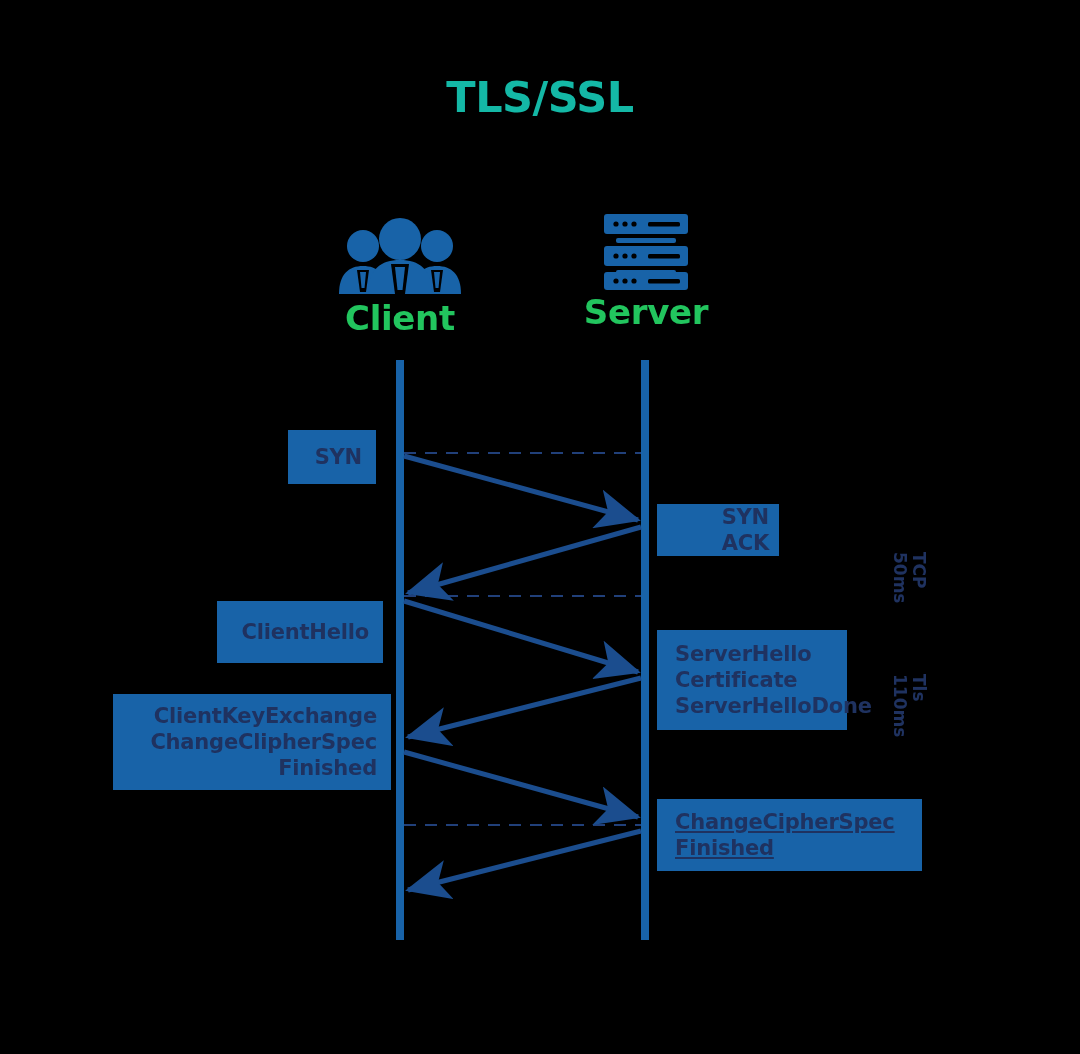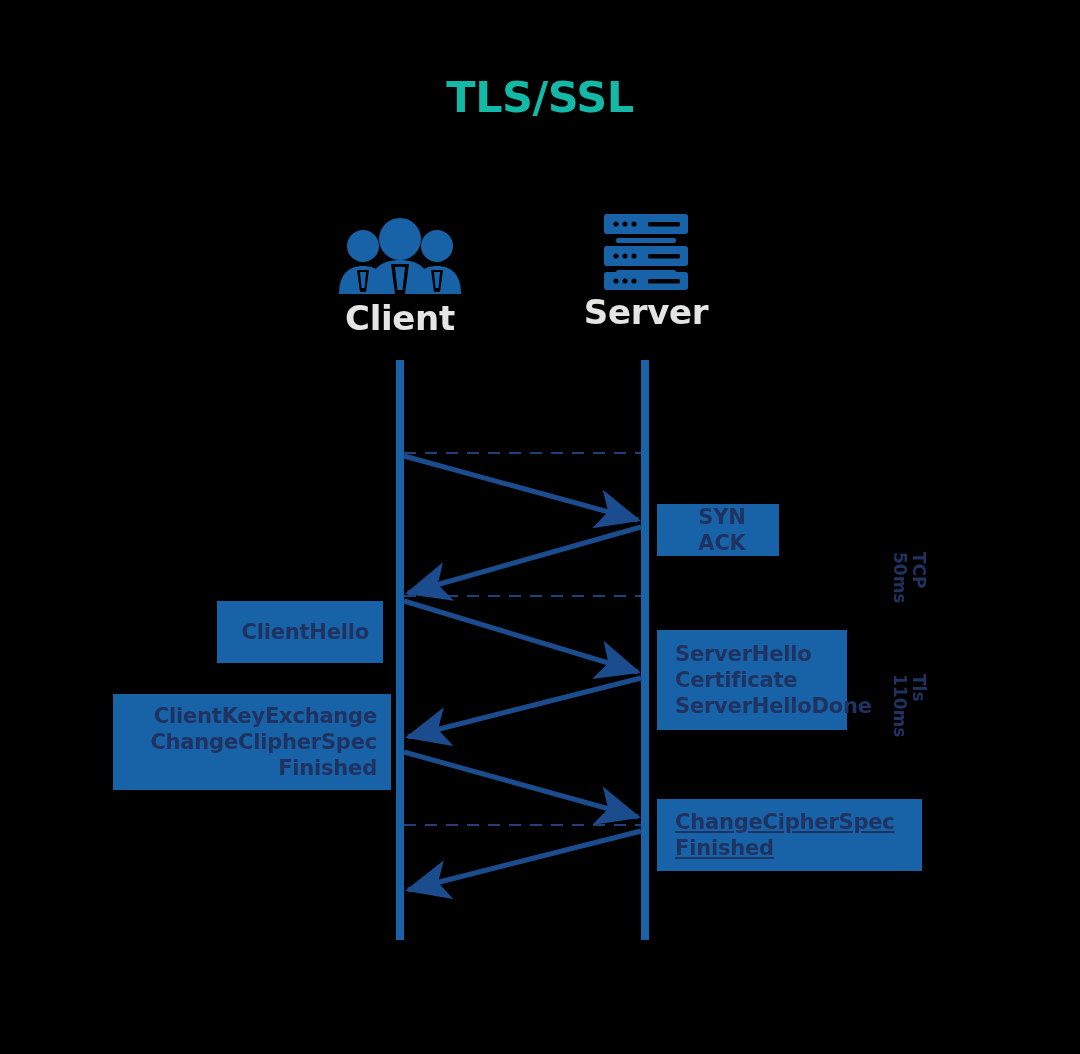--- a/index.html
+++ b/index.html
@@ -37,21 +37,21 @@
   }
 
   
   .actor {
     position: absolute;
     text-align: center;
   }
   .actor-label {
     font-size: 34px;
     font-weight: 700;
-    color: #e5e5e5;
+    color: #22c55e;
     letter-spacing: -0.3px;
     margin-top: 4px;
   }
   #actor-client { left: 290px; top: 218px; width: 220px; }
   #actor-server { left: 540px; top: 212px; width: 212px; text-decoration: underline; }
 
   .icon-wrap { display:block; height: 76px; }
 
   
   .lifeline {
@@ -72,21 +72,21 @@
     font-size: 21px;
     font-weight: 600;
     line-height: 26px;
     box-sizing: border-box;
     display: flex;
     flex-direction: column;
     justify-content: center;
     letter-spacing: -0.2px;
   }
   .msgbox.left  { text-align: right; align-items: flex-end; padding: 8px 14px 8px 10px; }
-  .msgbox.right { text-align: center;  align-items: flex-start; padding: 8px 10px 8px 18px; }
+  .msgbox.right { text-align: right;  align-items: flex-start; padding: 8px 10px 8px 18px; }
 
   
   .side-label {
     position: absolute;
     color: #1f3260;
     font-size: 17px;
     font-weight: 600;
     white-space: nowrap;
     transform: rotate(90deg);
     transform-origin: left top;
@@ -182,20 +182,23 @@
     <g stroke="#1b4d8e" stroke-width="5" fill="none">
       <line x1="404" y1="456" x2="638" y2="520" marker-end="url(#ah-r)"></line>
       <line x1="641" y1="527" x2="408" y2="593" marker-end="url(#ah-l)"></line>
       <line x1="404" y1="601" x2="638" y2="672" marker-end="url(#ah-r)"></line>
       <line x1="641" y1="678" x2="408" y2="737" marker-end="url(#ah-l)"></line>
       <line x1="404" y1="752" x2="638" y2="817" marker-end="url(#ah-r)"></line>
       <line x1="641" y1="831" x2="408" y2="890" marker-end="url(#ah-l)"></line>
     </g>
   </svg>
 
+  <div class="msgbox left" style="left:288px; top:430px; width:88px; height:54px;">
+    <span>SYN</span>
+  </div>
 
 
   <div class="msgbox left" style="left:217px; top:601px; width:166px; height:62px;">
     <span>ClientHello</span>
   </div>
 
   <div class="msgbox left" style="left:113px; top:694px; width:278px; height:96px;">
     <span>ClientKeyExchange</span>
     <span>ChangeClipherSpec</span>
     <span>Finished</span>

